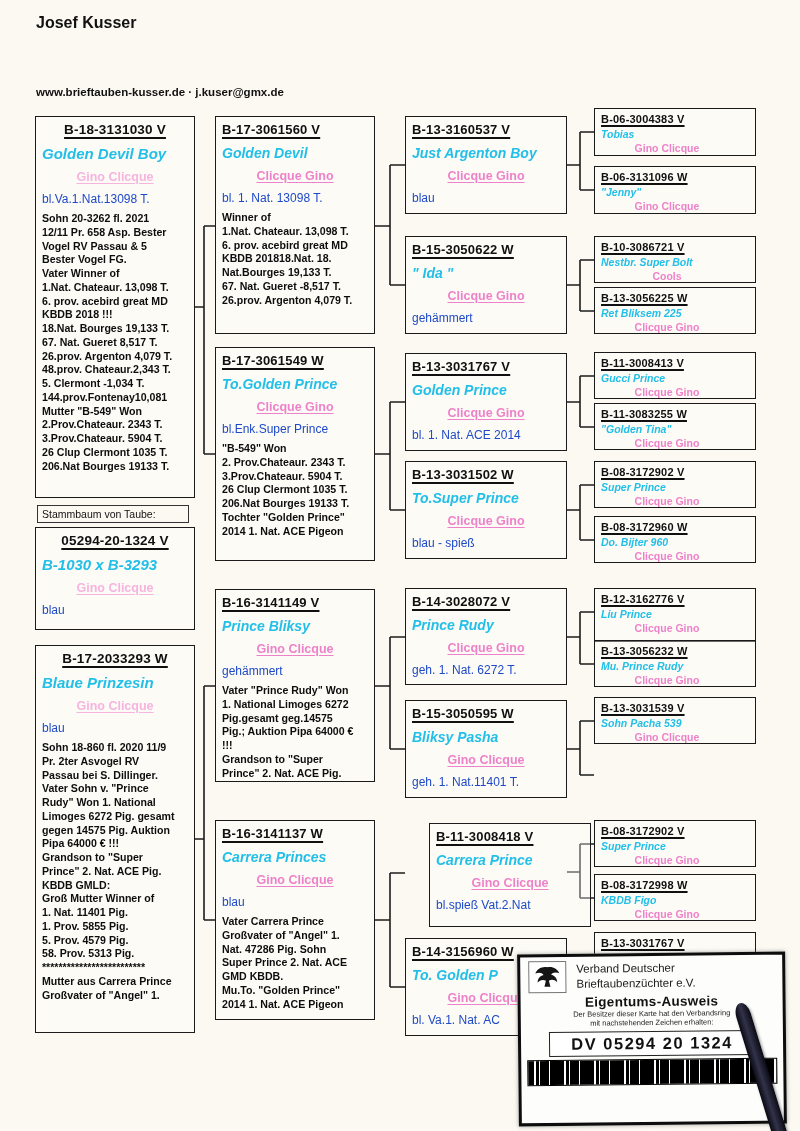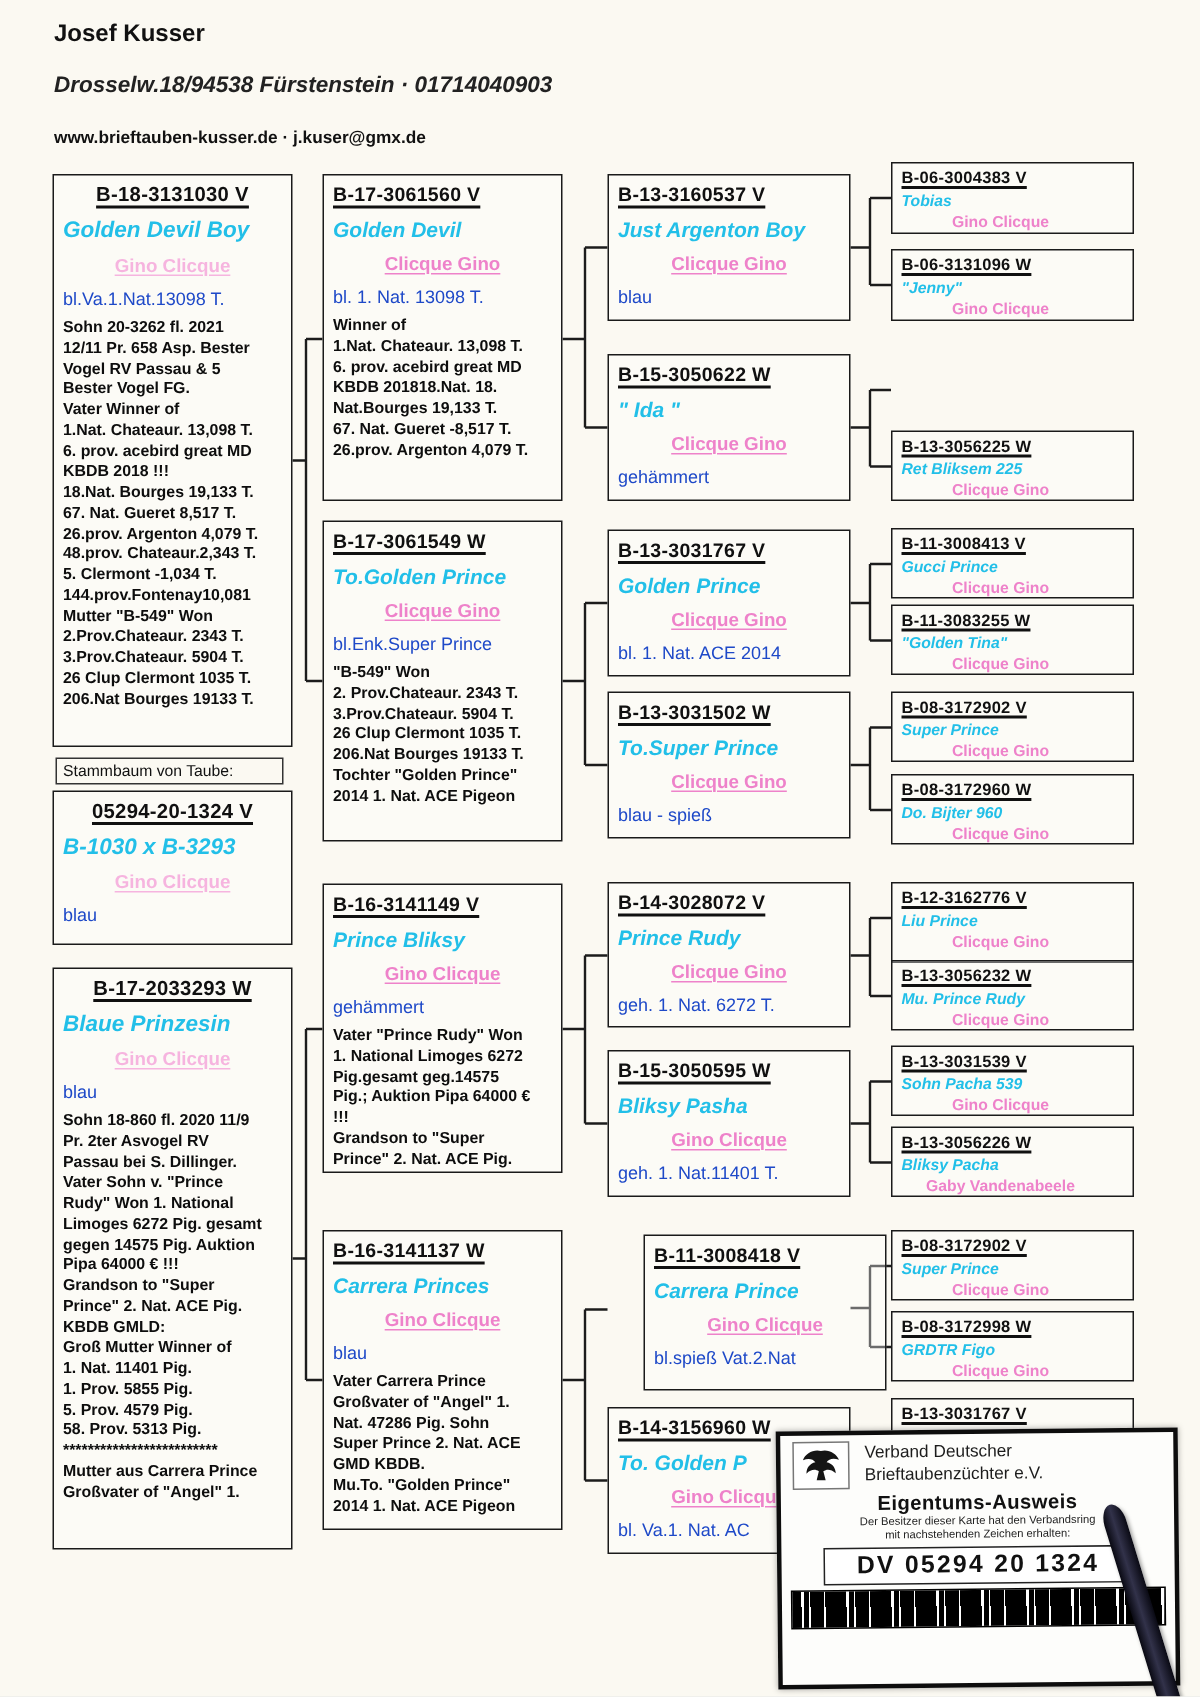--- a/index.html
+++ b/index.html
@@ -102,21 +102,20 @@
       <path d="M567,402H580 M580,376V427 M580,376H594 M580,427H594"></path>
       <path d="M567,510H580 M580,485V540 M580,485H594 M580,540H594"></path>
       <path d="M567,637H580 M580,612V664 M580,612H594 M580,664H594"></path>
       <path d="M567,749H580 M580,721V775 M580,721H594 M580,775H594"></path>
       <path d="M567,872H580 M580,844V898 M580,844H594 M580,898H594"></path>
       <path d="M567,987H580 M580,956V1008 M580,956H594 M580,1008H594"></path>
     </g>
   </svg>
 
   <div class="owner-name">Josef Kusser</div>
-  <div class="owner-address">Drosselw.18/94538 Fürstenstein  ·  01714040903</div>
   <div class="owner-contact">www.brieftauben-kusser.de  ·  j.kuser@gmx.de</div>
 
   <div class="pbox big" style="left:35px;top:116px;width:160px;height:382px">
     <div class="ring">B-18-3131030 V</div>
     <div class="pname">Golden Devil Boy</div>
     <div class="breeder light">Gino Clicque</div>
     <div class="info">bl.Va.1.Nat.13098 T.</div>
     <div class="bodytext">Sohn 20-3262 fl. 2021
 12/11 Pr. 658 Asp. Bester
 Vogel RV Passau &amp; 5
@@ -277,20 +276,25 @@
   <div class="pbox small" style="left:594px;top:108px;width:162px;height:48px">
     <div class="ring">B-06-3004383 V</div>
     <div class="pname">Tobias</div>
     <div class="breeder">Gino Clicque</div>
   </div>
   <div class="pbox small" style="left:594px;top:166px;width:162px;height:48px">
     <div class="ring">B-06-3131096 W</div>
     <div class="pname">"Jenny"</div>
     <div class="breeder">Gino Clicque</div>
   </div>
+  <div class="pbox small" style="left:594px;top:236px;width:162px;height:47px">
+    <div class="ring">B-10-3086721 V</div>
+    <div class="pname">Nestbr. Super Bolt</div>
+    <div class="breeder">Cools</div>
+  </div>
   <div class="pbox small" style="left:594px;top:287px;width:162px;height:47px">
     <div class="ring">B-13-3056225 W</div>
     <div class="pname">Ret Bliksem 225</div>
     <div class="breeder">Clicque Gino</div>
   </div>
   <div class="pbox small" style="left:594px;top:352px;width:162px;height:47px">
     <div class="ring">B-11-3008413 V</div>
     <div class="pname">Gucci Prince</div>
     <div class="breeder">Clicque Gino</div>
   </div>
@@ -317,33 +321,28 @@
   <div class="pbox small" style="left:594px;top:640px;width:162px;height:47px">
     <div class="ring">B-13-3056232 W</div>
     <div class="pname">Mu. Prince Rudy</div>
     <div class="breeder">Clicque Gino</div>
   </div>
   <div class="pbox small" style="left:594px;top:697px;width:162px;height:47px">
     <div class="ring">B-13-3031539 V</div>
     <div class="pname">Sohn Pacha 539</div>
     <div class="breeder">Gino Clicque</div>
   </div>
-  <div class="pbox small" style="left:594px;top:751px;width:162px;height:47px">
-    <div class="ring">B-13-3056226 W</div>
-    <div class="pname">Bliksy Pacha</div>
-    <div class="breeder">Gaby Vandenabeele</div>
-  </div>
   <div class="pbox small" style="left:594px;top:820px;width:162px;height:47px">
     <div class="ring">B-08-3172902 V</div>
     <div class="pname">Super Prince</div>
     <div class="breeder">Clicque Gino</div>
   </div>
   <div class="pbox small" style="left:594px;top:874px;width:162px;height:47px">
     <div class="ring">B-08-3172998 W</div>
-    <div class="pname">GRDTR Figo</div>
+    <div class="pname">KBDB Figo</div>
     <div class="breeder">Clicque Gino</div>
   </div>
   <div class="pbox small" style="left:594px;top:932px;width:162px;height:47px">
     <div class="ring">B-13-3031767 V</div>
     <div class="pname"></div>
     <div class="breeder"></div>
   </div>
 
   <div class="cert">
     <div class="cert-head">

